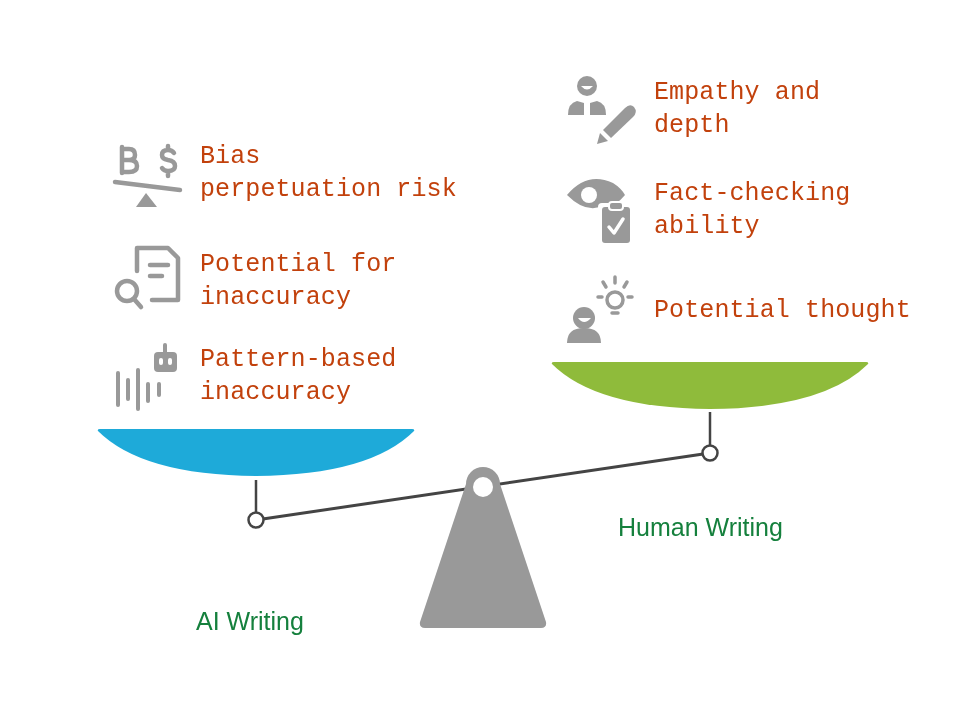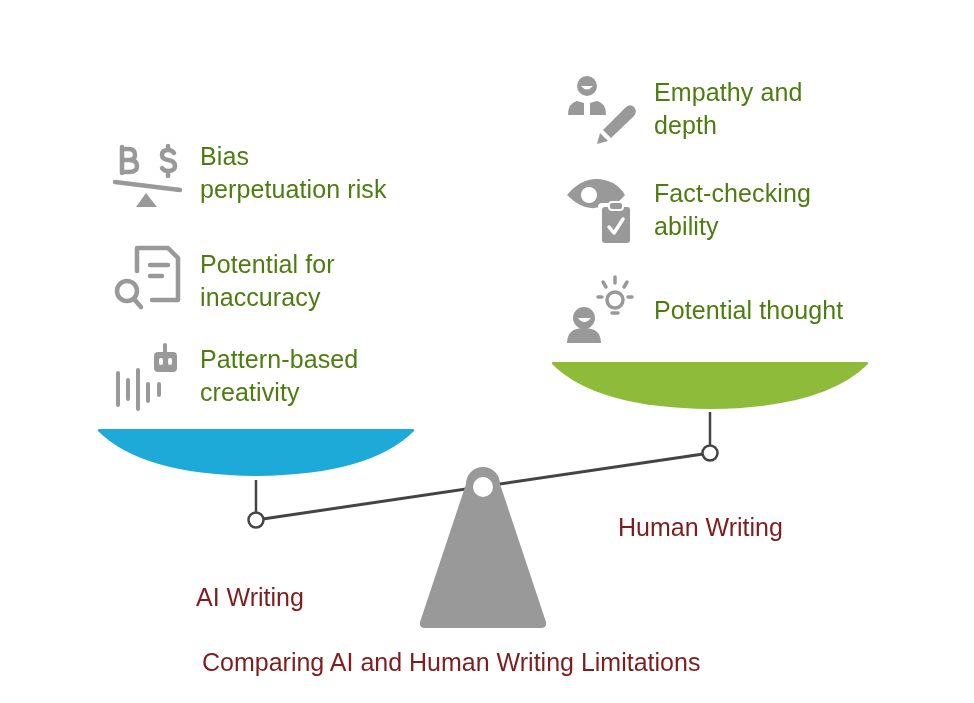--- a/index.html
+++ b/index.html
@@ -1,20 +1,20 @@
 <!DOCTYPE html>
 <html><head>
 <meta charset="utf-8">
 <style>
   html, body { margin: 0; padding: 0; background: #ffffff; }
   body { width: 974px; height: 703px; position: relative; overflow: hidden;
          font-family: "Liberation Sans", "DejaVu Sans", sans-serif; color: #5a5a5a; }
   #stage { position: absolute; left: 0; top: 0; width: 974px; height: 703px; }
-  .label { position: absolute; font-size: 25px; line-height: 33px; color: #4d7c0f; white-space: pre-line; letter-spacing: 0.1px; }
-  .caption { position: absolute; font-size: 25px; color: #7f1d1d; white-space: nowrap; }
+  .label { position: absolute; font-size: 25px; line-height: 33px; color: #c2410c; white-space: pre-line; letter-spacing: 0.1px; font-family: Liberation Mono, monospace; }
+  .caption { position: absolute; font-size: 25px; color: #15803d; white-space: nowrap; }
   .icon { position: absolute; }
 </style>
 </head>
 <body>
 
 <div id="stage">
 
   <svg width="974" height="703" style="position:absolute;left:0;top:0">
 
     <line x1="256" y1="520" x2="710" y2="453" stroke="#444444" stroke-width="3"></line>
@@ -65,21 +65,21 @@
         <line x1="28" y1="27" x2="28" y2="66"></line>
         <line x1="38" y1="41" x2="38" y2="58"></line>
         <line x1="49" y1="41" x2="49" y2="52"></line>
         <line x1="55" y1="2" x2="55" y2="9"></line>
       </g>
       <rect x="44" y="9" width="23" height="20" rx="4" fill="#999999"></rect>
       <rect x="49" y="15" width="4" height="7" rx="2" fill="#ffffff"></rect>
       <rect x="58" y="15" width="4" height="7" rx="2" fill="#ffffff"></rect>
     </svg>
     <div class="label" style="left:200px;top:343px">Pattern-based
-creativity</div>
+inaccuracy</div>
   </div>
 
   <div>
 
     <svg class="icon" style="left:565px;top:73px" width="75" height="75" viewBox="0 0 75 75">
       <circle cx="22" cy="13" r="10" fill="#999999"></circle>
       <path d="M 16 13 Q 22 20 28 13 Z" fill="#ffffff"></path>
       <path d="M 3 42 Q 3 30 12 28 L 19 30 L 19 42 Z" fill="#999999"></path>
       <path d="M 25 42 L 25 30 L 32 28 Q 41 30 41 42 Z" fill="#999999"></path>
       <path d="M 60 35 Q 65 30 69 34 Q 73 39 68 44 L 46 65 L 38 57 Z" fill="#999999"></path>
@@ -109,17 +109,16 @@
         <line x1="33" y1="24" x2="37" y2="24"></line>
         <line x1="63" y1="24" x2="67" y2="24"></line>
       </g>
       <circle cx="19" cy="45" r="11" fill="#999999"></circle>
       <path d="M 13 45 Q 19 53 26 45 Z" fill="#ffffff"></path>
       <path d="M 2 70 Q 2 55 19 55 Q 36 55 36 70 Z" fill="#999999"></path>
     </svg>
     <div class="label" style="left:654px;top:294px">Potential thought</div>
   </div>
 
-  <div class="caption" style="left:196px;top:583px">AI Writing</div>
+  <div class="caption" style="left:196px;top:607px">AI Writing</div>
   <div class="caption" style="left:618px;top:513px">Human Writing</div>
 
-  <div class="caption" style="left:202px;top:648px">Comparing AI and Human Writing Limitations</div>
 </div>
 
 </body></html>

